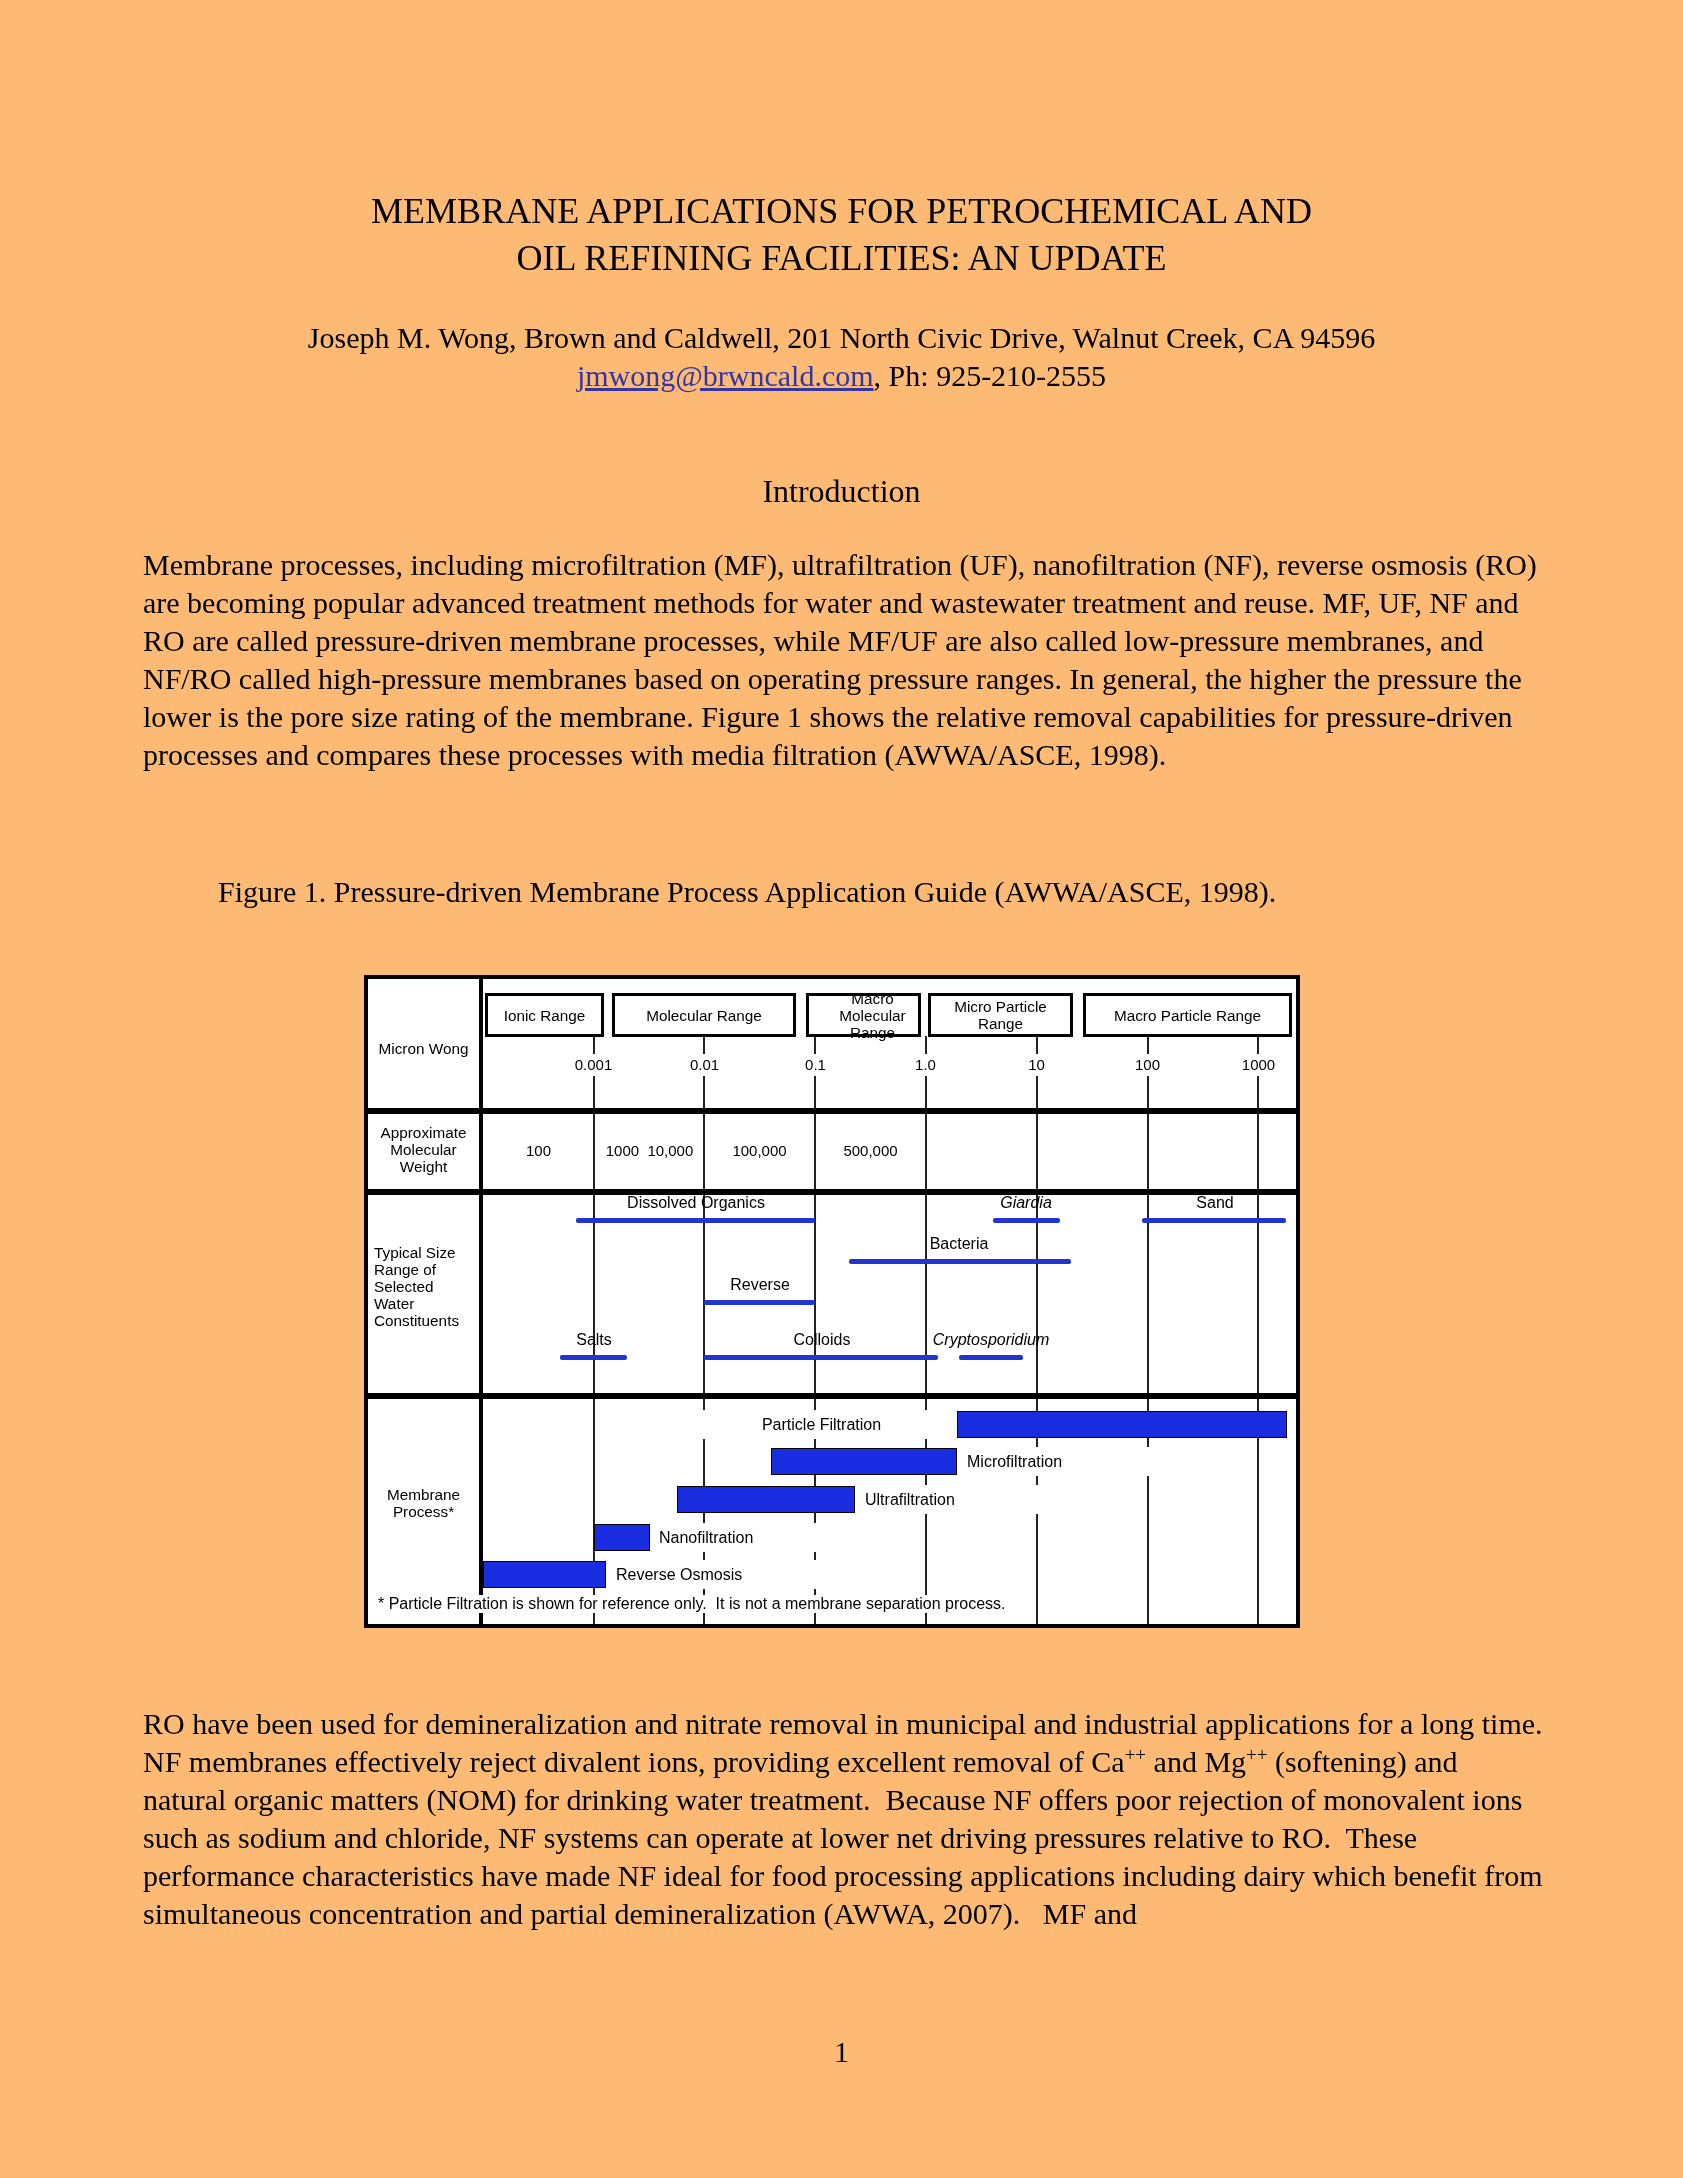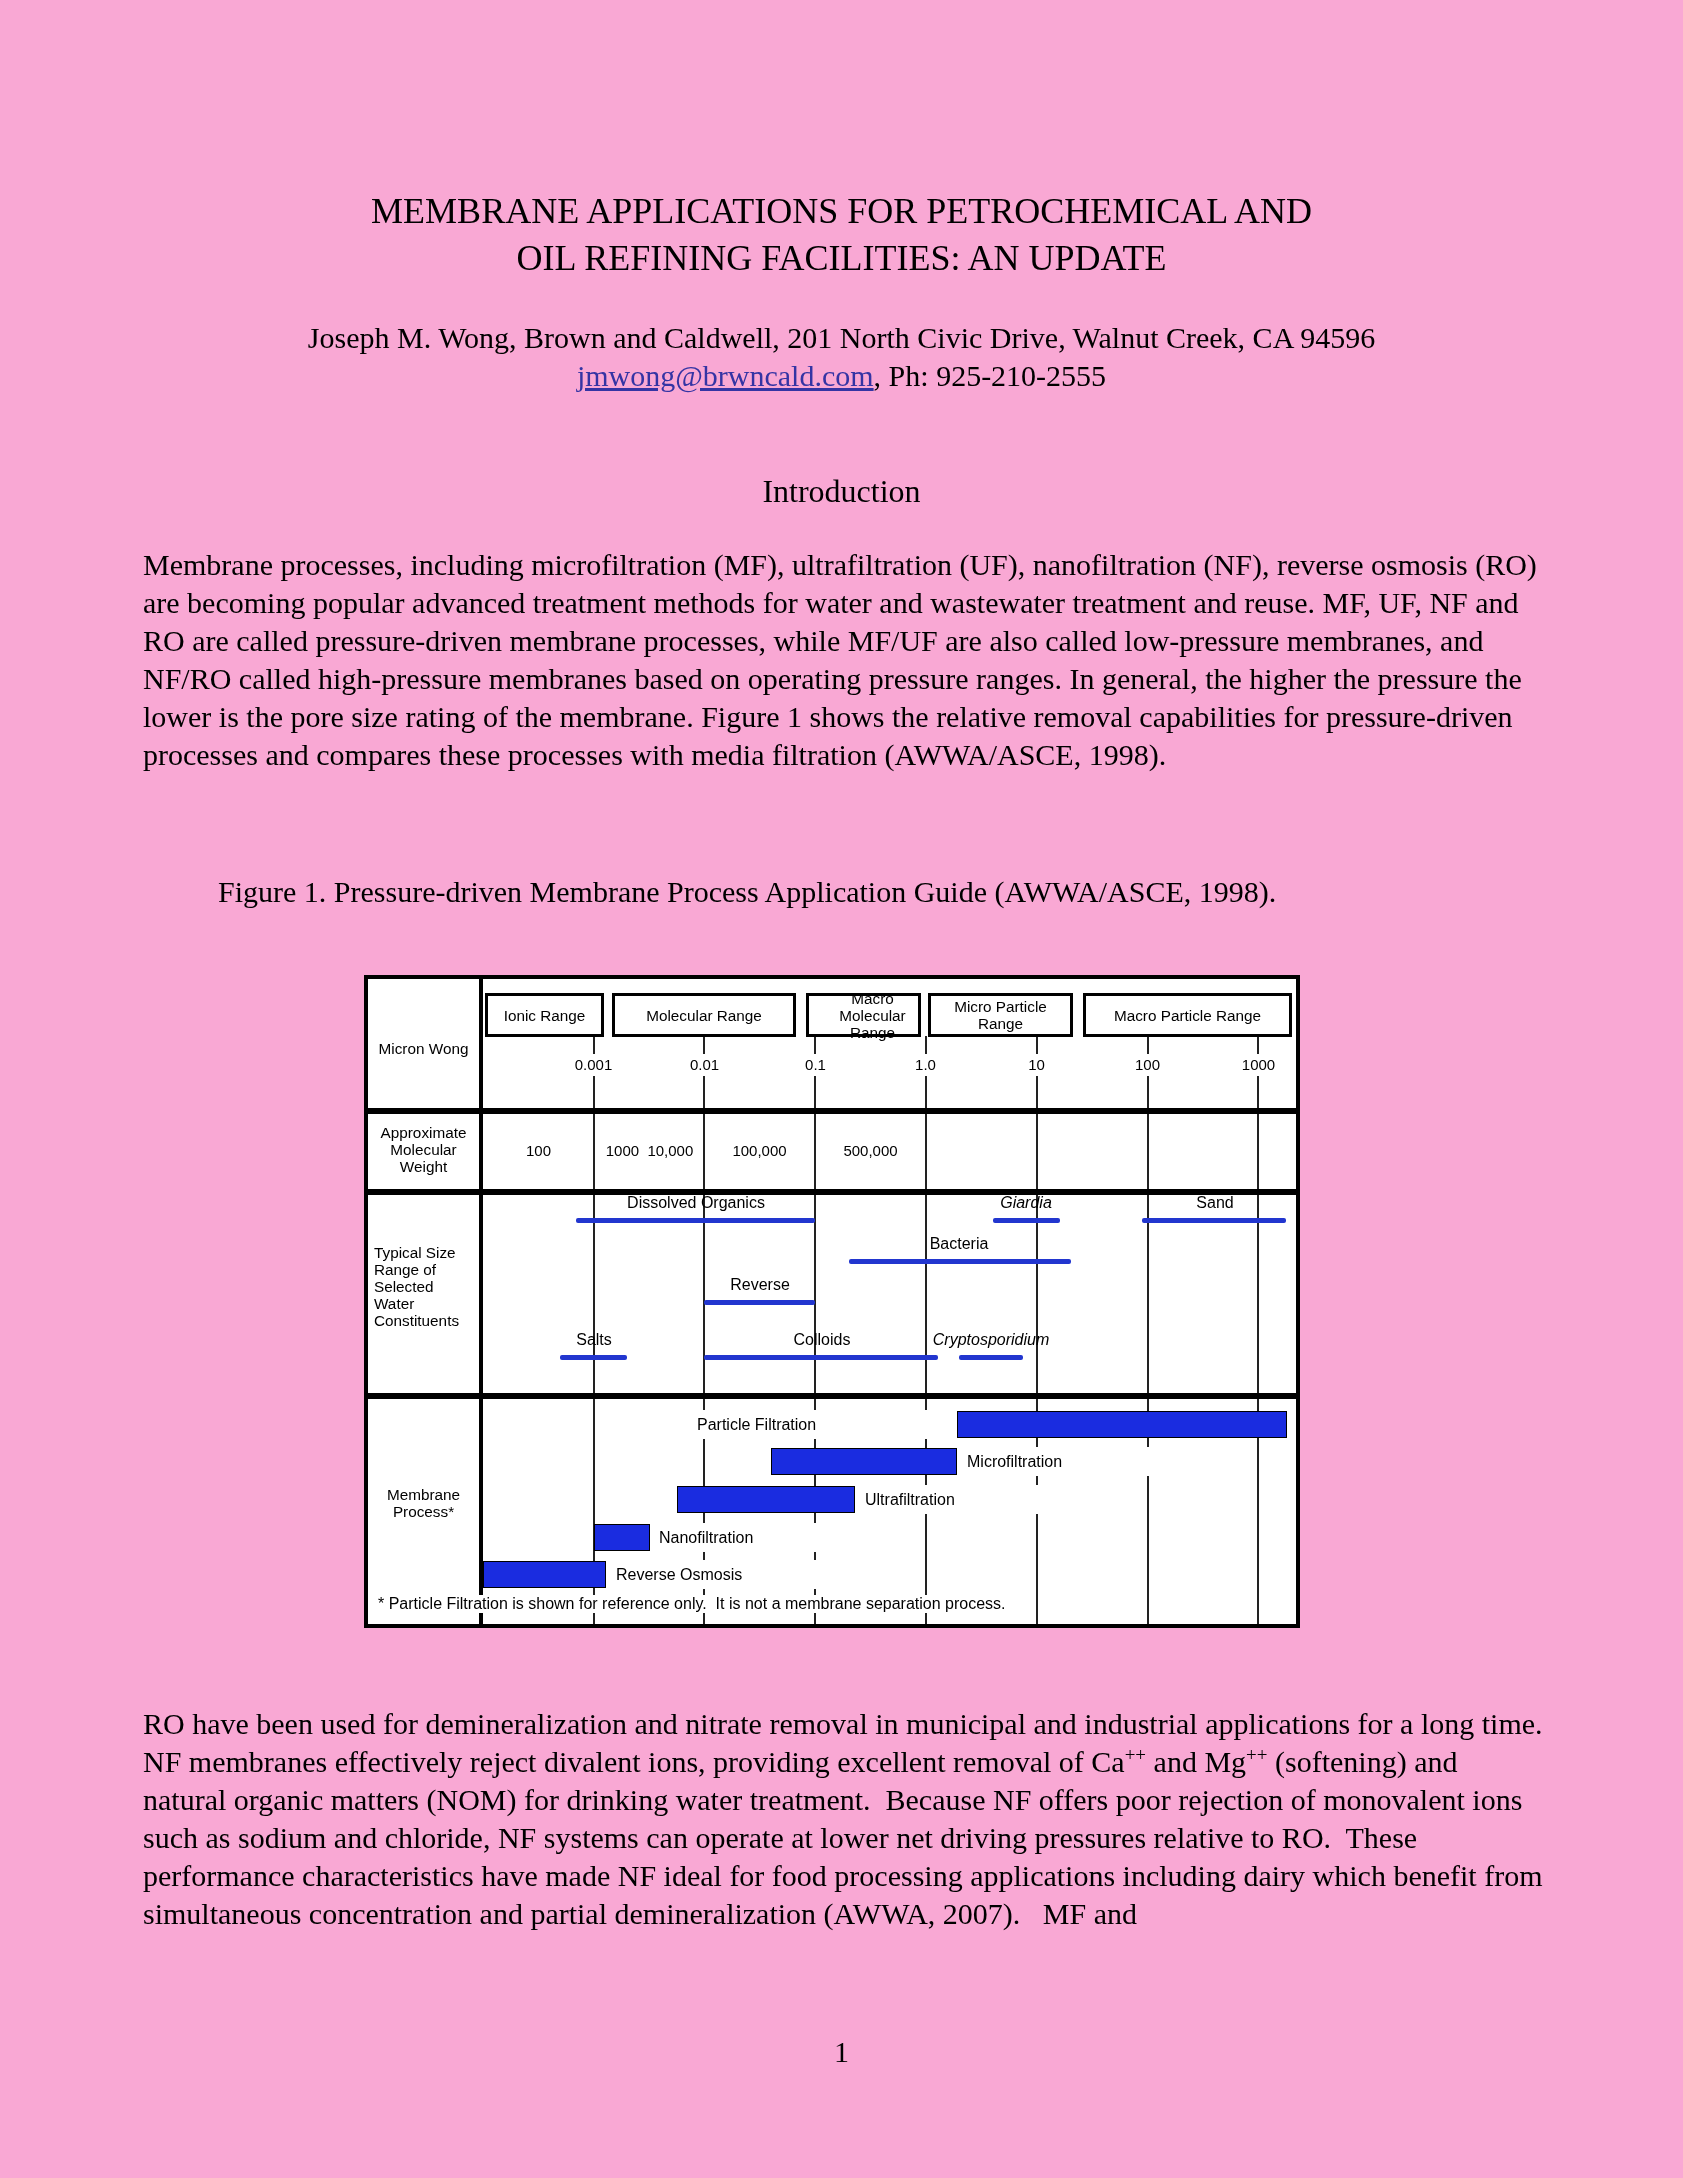--- a/index.html
+++ b/index.html
@@ -1,21 +1,21 @@
 <!DOCTYPE html>
 <html><head>
 <meta charset="utf-8">
 <style>
   html,body { margin:0; padding:0; background:#888; }
   .page {
     position: relative;
     width: 1683px;
     height: 2178px;
     margin: 0 auto;
-    background: #f9a8d4;
+    background: #fdba74;
     font-family: "Liberation Serif", "DejaVu Serif", serif;
     color: #000;
     overflow: hidden;
   }
   .title-block {
     position: absolute;
     top: 188px; left: 0; width: 100%;
     text-align: center;
     font-size: 36px;
     line-height: 47px;
@@ -136,21 +136,21 @@
       <div style="left: 336px; top: 321px; width: 111px; height: 5px; background: rgb(34, 54, 207); border-radius: 2px;"></div>
       <div style="left: 283px; top: 297px; width: 218px; text-align: center; font-size: 16px;">Reverse</div>
       <div style="left: 192px; top: 376px; width: 67px; height: 5px; background: rgb(34, 54, 207); border-radius: 2px;"></div>
       <div style="left: 117px; top: 352px; width: 218px; text-align: center; font-size: 16px;">Salts</div>
       <div style="left: 336px; top: 376px; width: 234px; height: 5px; background: rgb(34, 54, 207); border-radius: 2px;"></div>
       <div style="left: 345px; top: 352px; width: 218px; text-align: center; font-size: 16px;">Colloids</div>
       <div style="left: 591px; top: 376px; width: 64px; height: 5px; background: rgb(34, 54, 207); border-radius: 2px;"></div>
       <div style="left: 514px; top: 352px; width: 218px; text-align: center; font-size: 16px; font-style: italic;">Cryptosporidium</div>
       <div style="left: 10px; top: 507px; width: 91px; text-align: center; font-size: 15.3px; line-height: 17px;">Membrane Process*</div>
       <div style="left: 589px; top: 432px; width: 330px; height: 27px; background: rgb(26, 44, 224); border: 1px solid rgb(0, 0, 0);"></div>
-      <div style="left: 329px; width: 249px; text-align: left; top: 431px; height: 29px; line-height: 29px; font-size: 16px; background: rgb(255, 255, 255);">Particle Filtration</div>
+      <div style="left: 329px; width: 249px; text-align: center; top: 431px; height: 29px; line-height: 29px; font-size: 16px; background: rgb(255, 255, 255);">Particle Filtration</div>
       <div style="left: 403px; top: 469px; width: 186px; height: 27px; background: rgb(26, 44, 224); border: 1px solid rgb(0, 0, 0);"></div>
       <div style="left: 599px; width: 249px; text-align: left; top: 468px; height: 29px; line-height: 29px; font-size: 16px; background: rgb(255, 255, 255);">Microfiltration</div>
       <div style="left: 309px; top: 507px; width: 178px; height: 27px; background: rgb(26, 44, 224); border: 1px solid rgb(0, 0, 0);"></div>
       <div style="left: 497px; width: 249px; text-align: left; top: 506px; height: 29px; line-height: 29px; font-size: 16px; background: rgb(255, 255, 255);">Ultrafiltration</div>
       <div style="left: 226px; top: 545px; width: 56px; height: 27px; background: rgb(26, 44, 224); border: 1px solid rgb(0, 0, 0);"></div>
       <div style="left: 291px; width: 249px; text-align: left; top: 544px; height: 29px; line-height: 29px; font-size: 16px; background: rgb(255, 255, 255);">Nanofiltration</div>
       <div style="left: 115px; top: 582px; width: 123px; height: 27px; background: rgb(26, 44, 224); border: 1px solid rgb(0, 0, 0);"></div>
       <div style="left: 248px; width: 249px; text-align: left; top: 581px; height: 29px; line-height: 29px; font-size: 16px; background: rgb(255, 255, 255);">Reverse Osmosis</div>
       <div style="left: 10px; top: 616px; font-size: 16px; background: rgb(255, 255, 255); white-space: pre; padding: 0px 6px 0px 0px;">* Particle Filtration is shown for reference only.  It is not a membrane separation process.</div>
     </div>

